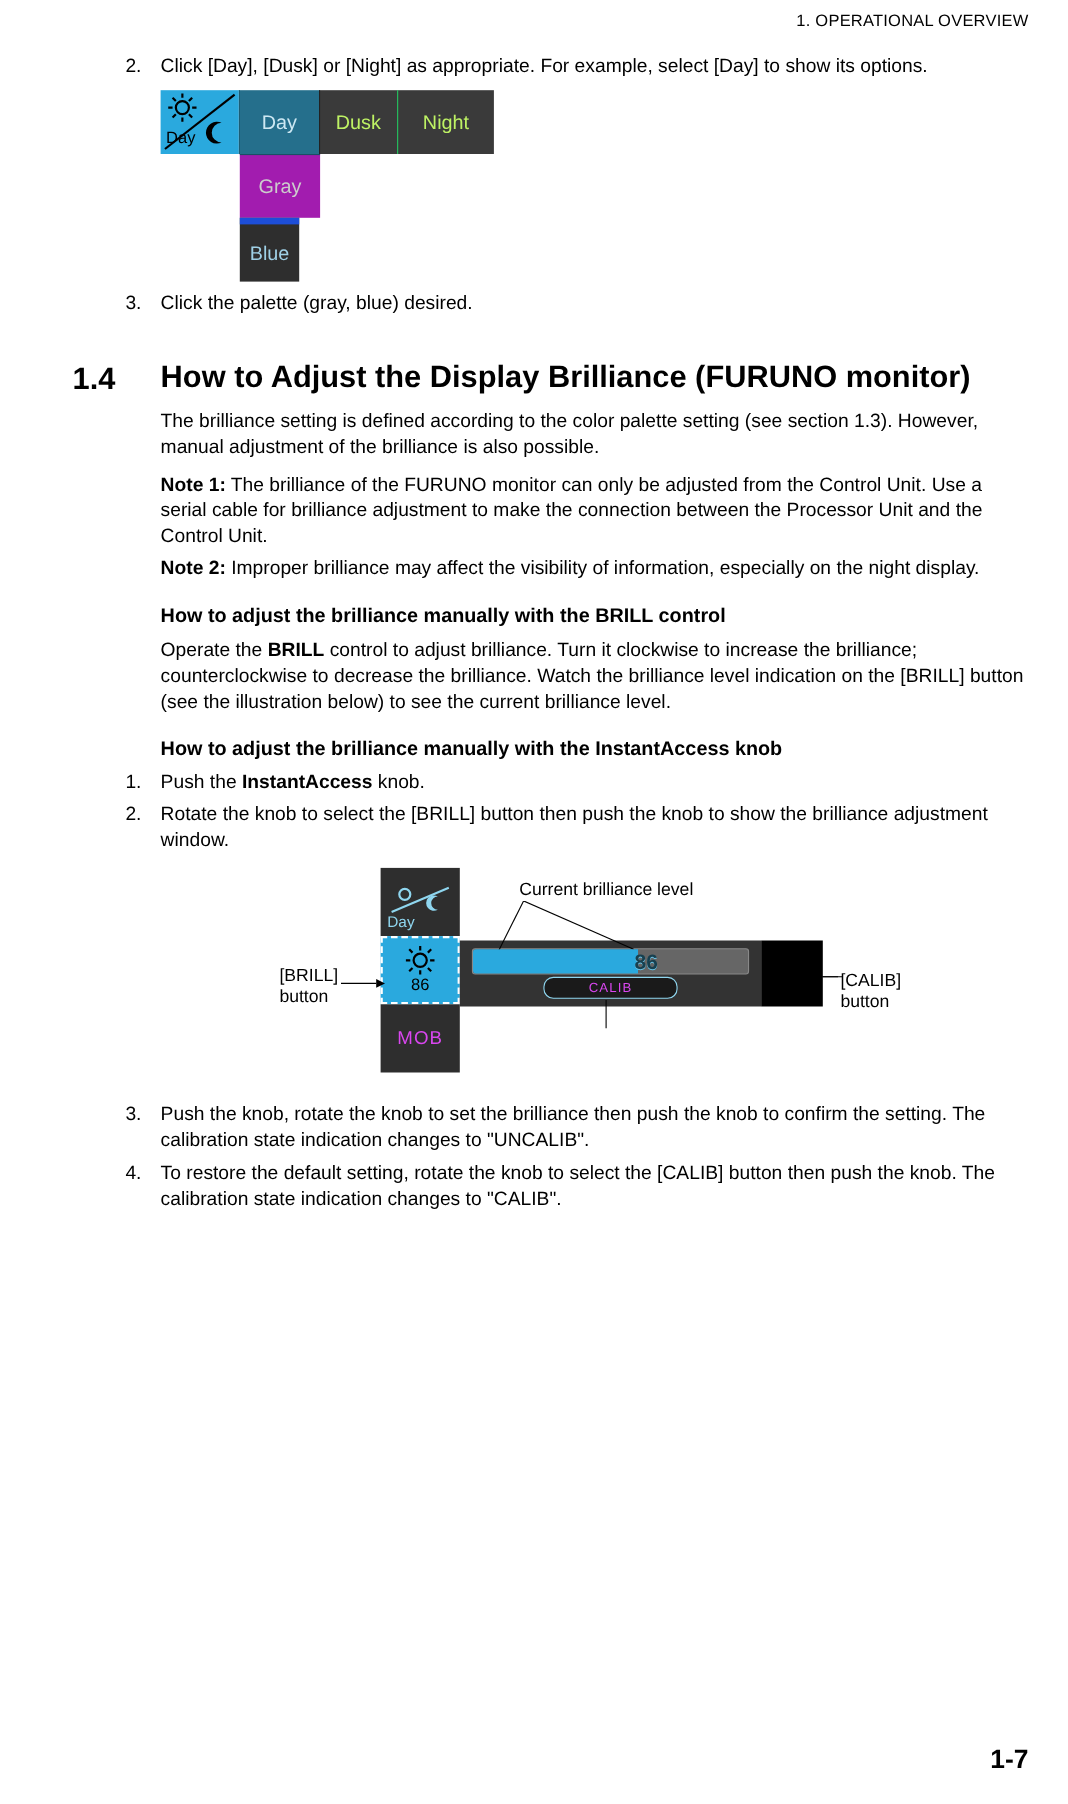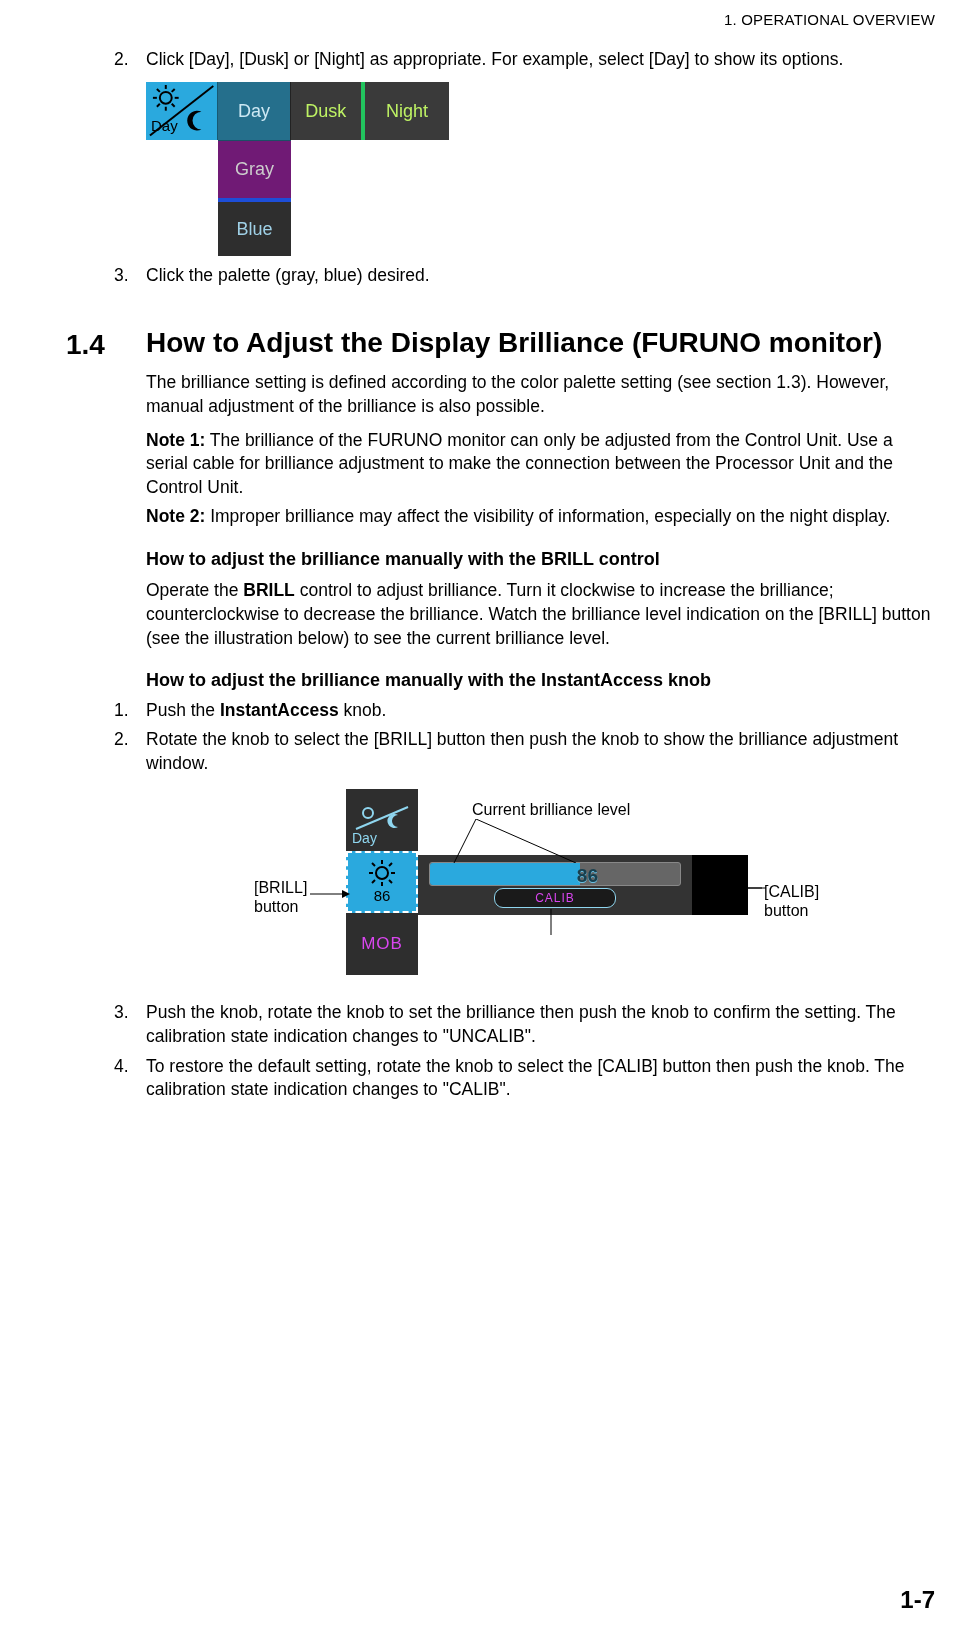--- a/index.html
+++ b/index.html
@@ -71,33 +71,33 @@
     border-left: 1px solid #185971;
   }
   .tile.dusk {
     width: 72px;
     background: #3a3a3a;
     border-left: 1px solid #222;
   }
   .tile.night {
     width: 89px;
     background: #3a3a3a;
-    border-left: 4px solid #22c55e;
+    border-left: 1px solid #22c55e;
   }
   .tile.gray {
     width: 73px;
-    background: #701a75;
+    background: #a21caf;
     border-top: 1px solid #1b4f65;
     color: #ccc;
   }
   .tile.blue {
-    width: 73px;
+    width: 54px;
     background: #2e2e2e;
     color: #9fd0e6;
-    border-top: 4px solid #1d4ed8;
+    border-top: 6px solid #1d4ed8;
   }
   .note-blk {
     margin: 6px 0 8px 80px;
   }
   .section-row {
     display: flex;
     margin: 38px 0 8px 0;
   }
   .sec-num {
     width: 80px;

